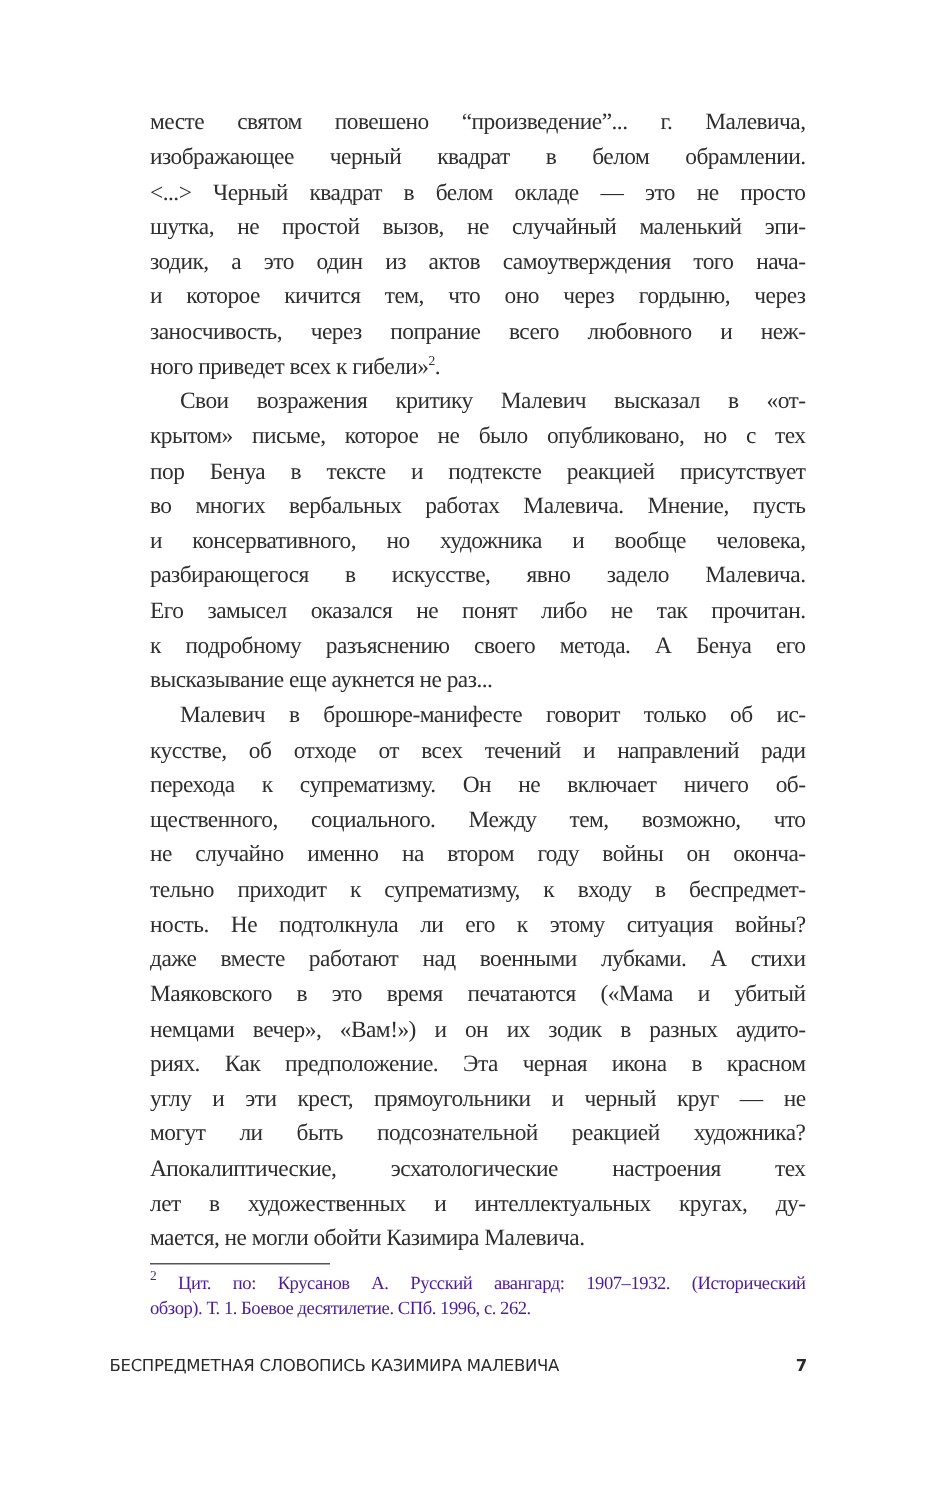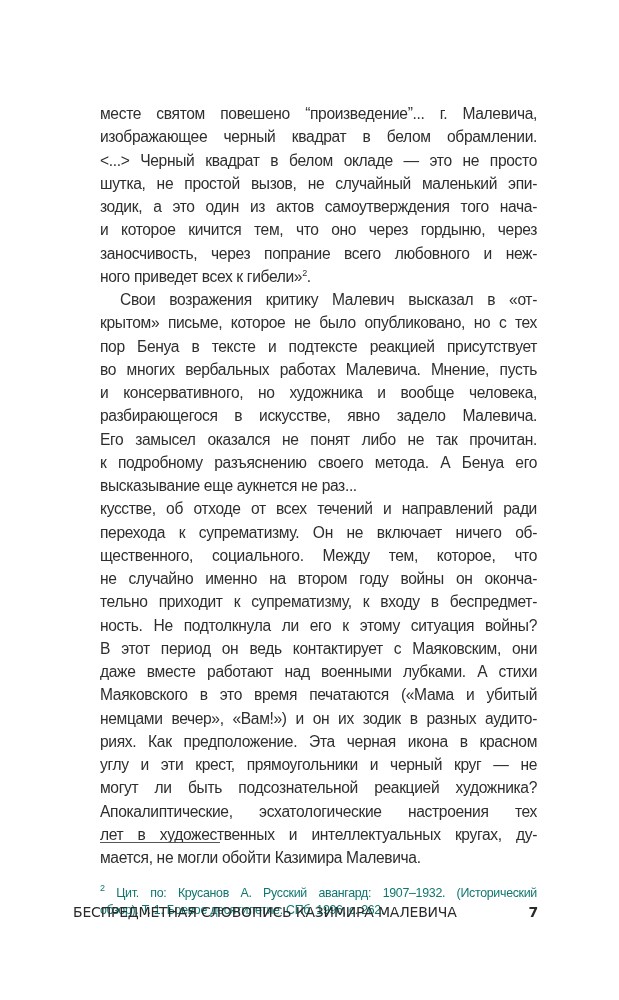--- a/index.html
+++ b/index.html
@@ -1,39 +1,38 @@
 <!DOCTYPE html>
 <html><head>
   <meta charset="utf-8">
   <style>
     html, body { margin: 0; padding: 0; background: #ffffff; }
     body { width: 619px; height: 1000px; position: relative; overflow: hidden; }
     .page { position: absolute; left: 0; top: 0; width: 619px; height: 1000px; background: #fff; }
     .body-text {
       position: absolute; left: 100px; top: 70px; width: 437px;
-      font-family: Liberation Sans, sans-serif;
+      font-family: Liberation Serif, serif;
       font-size: 15.6px; line-height: 23.25px; color: #2e2e2e;
       letter-spacing: -0.35px;
-      margin-top: 32px;
     }
     .line { display: block; white-space: nowrap; text-align: justify; text-align-last: justify; height: 23.25px; overflow: visible; }
     .line.last { text-align-last: left; }
     .line.indent { padding-left: 20px; }
     sup { font-size: 9px; line-height: 0; vertical-align: 6px; }
     .fn-rule { position: absolute; left: 100px; top: 842px; width: 120px; height: 1px; background: #555; }
     .footnote {
       position: absolute; left: 100px; top: 847px; width: 437px;
-      font-family: Liberation Sans, sans-serif;
-      font-size: 12.4px; line-height: 17px; color: #0f766e; letter-spacing: -0.3px; margin-top: 38px;
+      font-family: Liberation Serif, serif;
+      font-size: 12.4px; line-height: 17px; color: #4c1d95; letter-spacing: -0.3px;
     }
     .footnote .line { height: 17px; }
     .footer {
       position: absolute; left: 73px; top: 904px; width: 465px; height: 20px;
       font-family: "DejaVu Sans", "Liberation Sans", sans-serif;
-      font-size: 14px; color: #2a2a2a; display: flex; justify-content: space-between;
+      font-size: 11px; color: #2a2a2a; display: flex; justify-content: space-between;
       letter-spacing: -0.2px;
     }
     .running-title { font-weight: normal; }
     .page-number { font-weight: bold; }
   </style>
 </head>
 <body>
 
 <div class="page">
   <div class="body-text">
@@ -47,27 +46,27 @@
     <span class="line last"><span>ного приведет всех к гибели»</span><sup>2</sup><span>.</span></span>
     <span class="line indent">Свои возражения критику Малевич высказал в «от-</span>
     <span class="line">крытом» письме, которое не было опубликовано, но с тех</span>
     <span class="line">пор Бенуа в тексте и подтексте реакцией присутствует</span>
     <span class="line">во многих вербальных работах Малевича. Мнение, пусть</span>
     <span class="line">и консервативного, но художника и вообще человека,</span>
     <span class="line">разбирающегося в искусстве, явно задело Малевича.</span>
     <span class="line">Его замысел оказался не понят либо не так прочитан.</span>
     <span class="line">к подробному разъяснению своего метода. А Бенуа его</span>
     <span class="line last">высказывание еще аукнется не раз...</span>
+    <span class="line indent">Малевич в брошюре-манифесте говорит только об ис-</span>
     <span class="line">кусстве, об отходе от всех течений и направлений ради</span>
     <span class="line">перехода к супрематизму. Он не включает ничего об-</span>
-    <span class="line">щественного, социального. Между тем, которое, что</span>
+    <span class="line">щественного, социального. Между тем, возможно, что</span>
     <span class="line">не случайно именно на втором году войны он оконча-</span>
     <span class="line">тельно приходит к супрематизму, к входу в беспредмет-</span>
     <span class="line">ность. Не подтолкнула ли его к этому ситуация войны?</span>
-    <span class="line">В этот период он ведь контактирует с Маяковским, они</span>
     <span class="line">даже вместе работают над военными лубками. А стихи</span>
     <span class="line">Маяковского в это время печатаются («Мама и убитый</span>
     <span class="line">немцами вечер», «Вам!») и он их зодик в разных аудито-</span>
     <span class="line">риях. Как предположение. Эта черная икона в красном</span>
     <span class="line">углу и эти крест, прямоугольники и черный круг — не</span>
     <span class="line">могут ли быть подсознательной реакцией художника?</span>
     <span class="line">Апокалиптические, эсхатологические настроения тех</span>
     <span class="line">лет в художественных и интеллектуальных кругах, ду-</span>
     <span class="line last">мается, не могли обойти Казимира Малевича.</span>
   </div>

